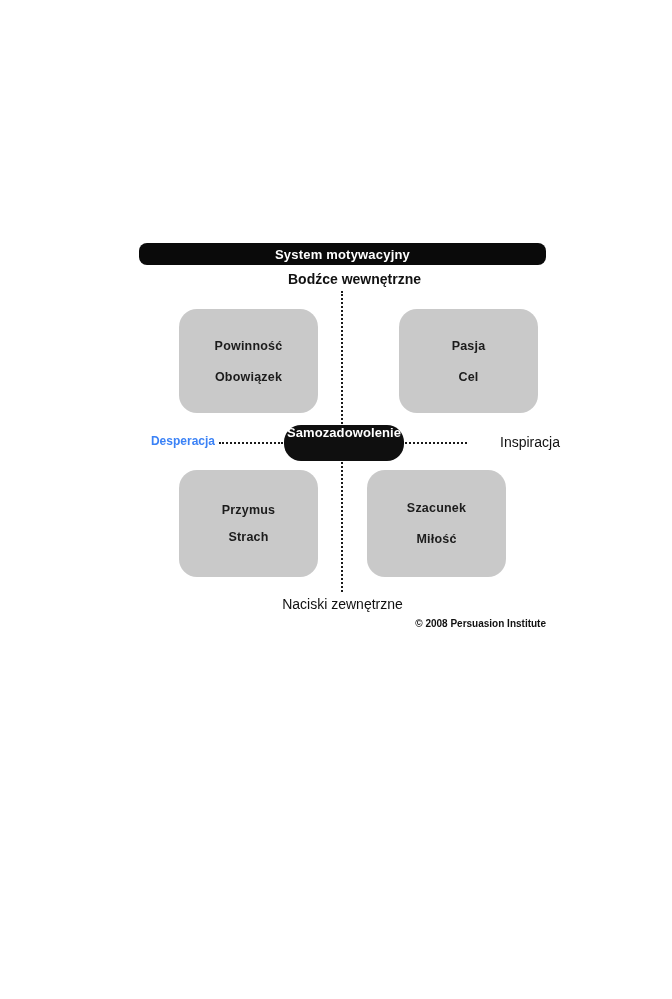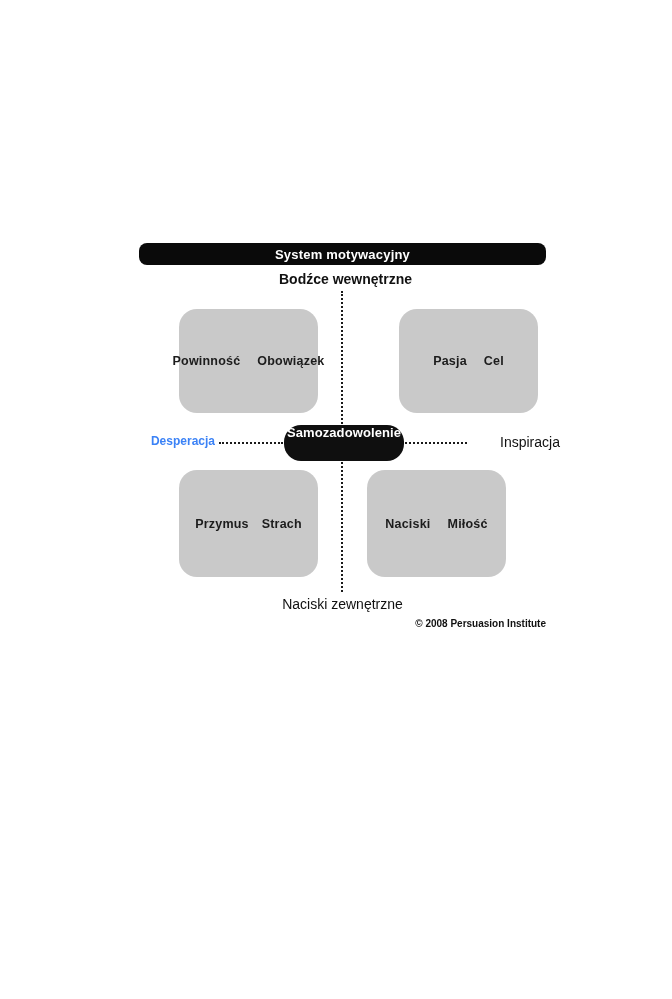--- a/index.html
+++ b/index.html
@@ -26,21 +26,21 @@
     font-size: 13px;
     font-weight: bold;
     display: flex;
     align-items: center;
     justify-content: center;
     letter-spacing: 0.2px;
     border-radius: 8px;
   }
   .axis-top {
     position: absolute;
-    left: 142px;
+    left: 151px;
     top: 271px;
     width: 407px;
     text-align: center;
     font-size: 14px;
     font-weight: bold;
     color: #111111;
   }
   .axis-bottom {
     position: absolute;
     left: 139px;
@@ -57,20 +57,21 @@
     top: 291px;
     width: 0;
     height: 301px;
     border-left: 2px dotted #1a1a1a;
   }
   .quad {
     position: absolute;
     width: 139px;
     border-radius: 18px;
     display: flex;
+    flex-direction: column;
     align-items: center;
     justify-content: center;
     gap: 17px;
   }
   .quad.tl { left: 179px; top: 309px; height: 104px; }
   .quad.tr { left: 367px; top: 309px; height: 104px; }
   .quad.bl { left: 179px; top: 470px; height: 107px; }
   .quad.br { left: 367px; top: 470px; height: 107px; }
   .quad .line {
     font-size: 12.5px;
@@ -173,21 +174,21 @@
   <div class="dot-right"></div>
 
   <div class="axis-label-right">Inspiracja</div>
 
   <div class="quad bl" style="background-color: rgb(201, 201, 201); gap: 13px;">
     <span class="line">Przymus</span>
     <span class="line">Strach</span>
   </div>
 
   <div class="quad br" style="background-color: rgb(201, 201, 201);">
-    <span class="line">Naciski</span>
+    <span class="line">Szacunek</span>
     <span class="line">Miłość</span>
   </div>
 
   <div class="axis-bottom">Naciski zewnętrzne</div>
 
   <div class="copyright">© 2008 Persuasion Institute</div>
 
 </div>
 
 </body></html>

